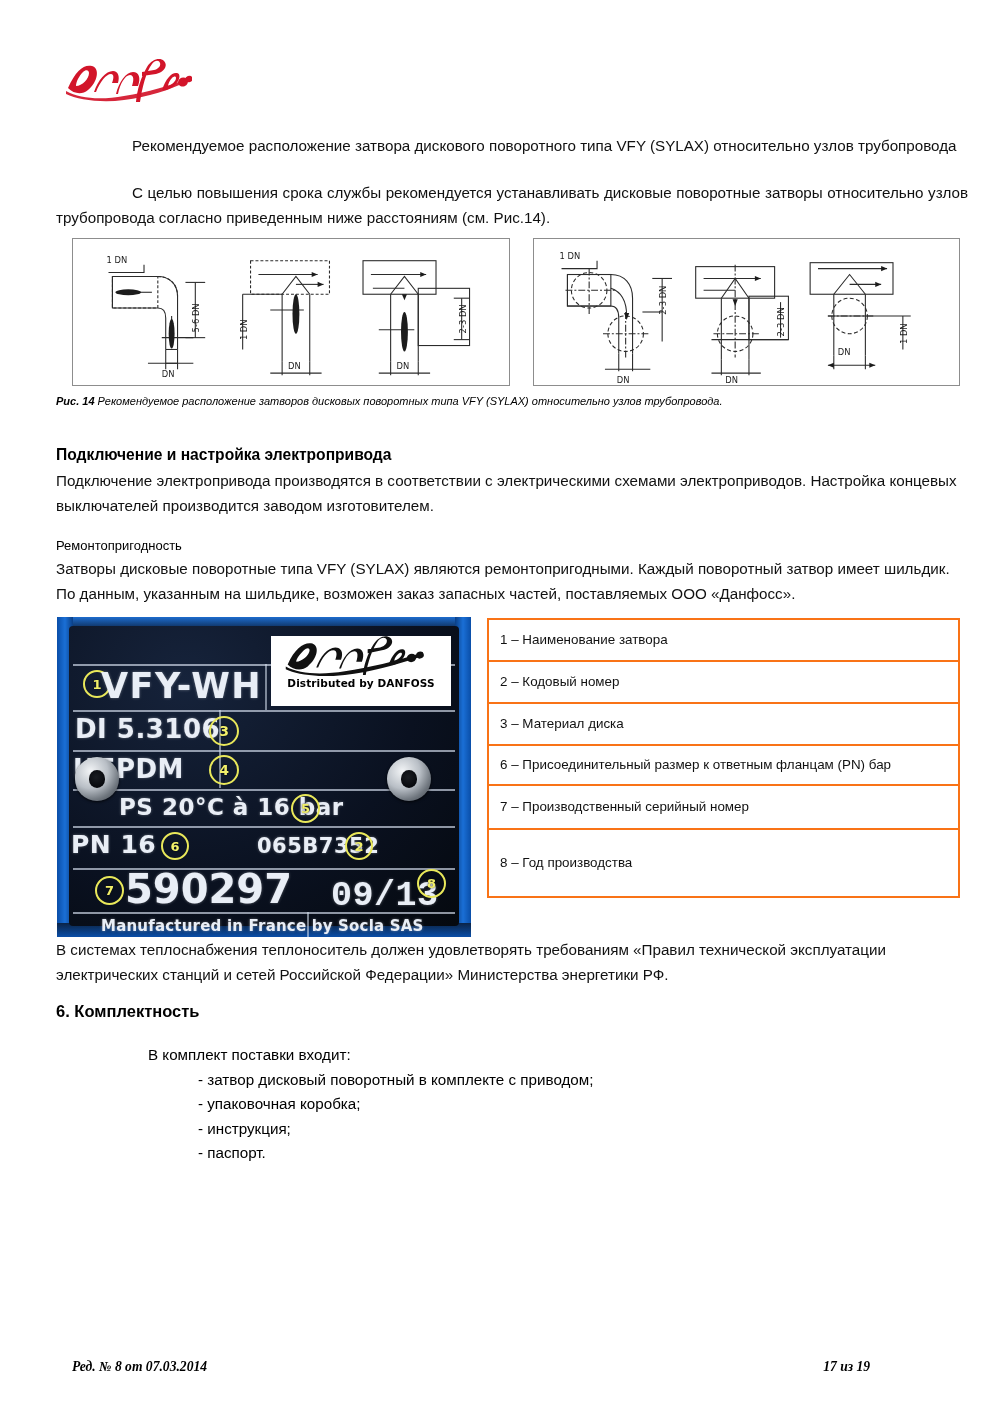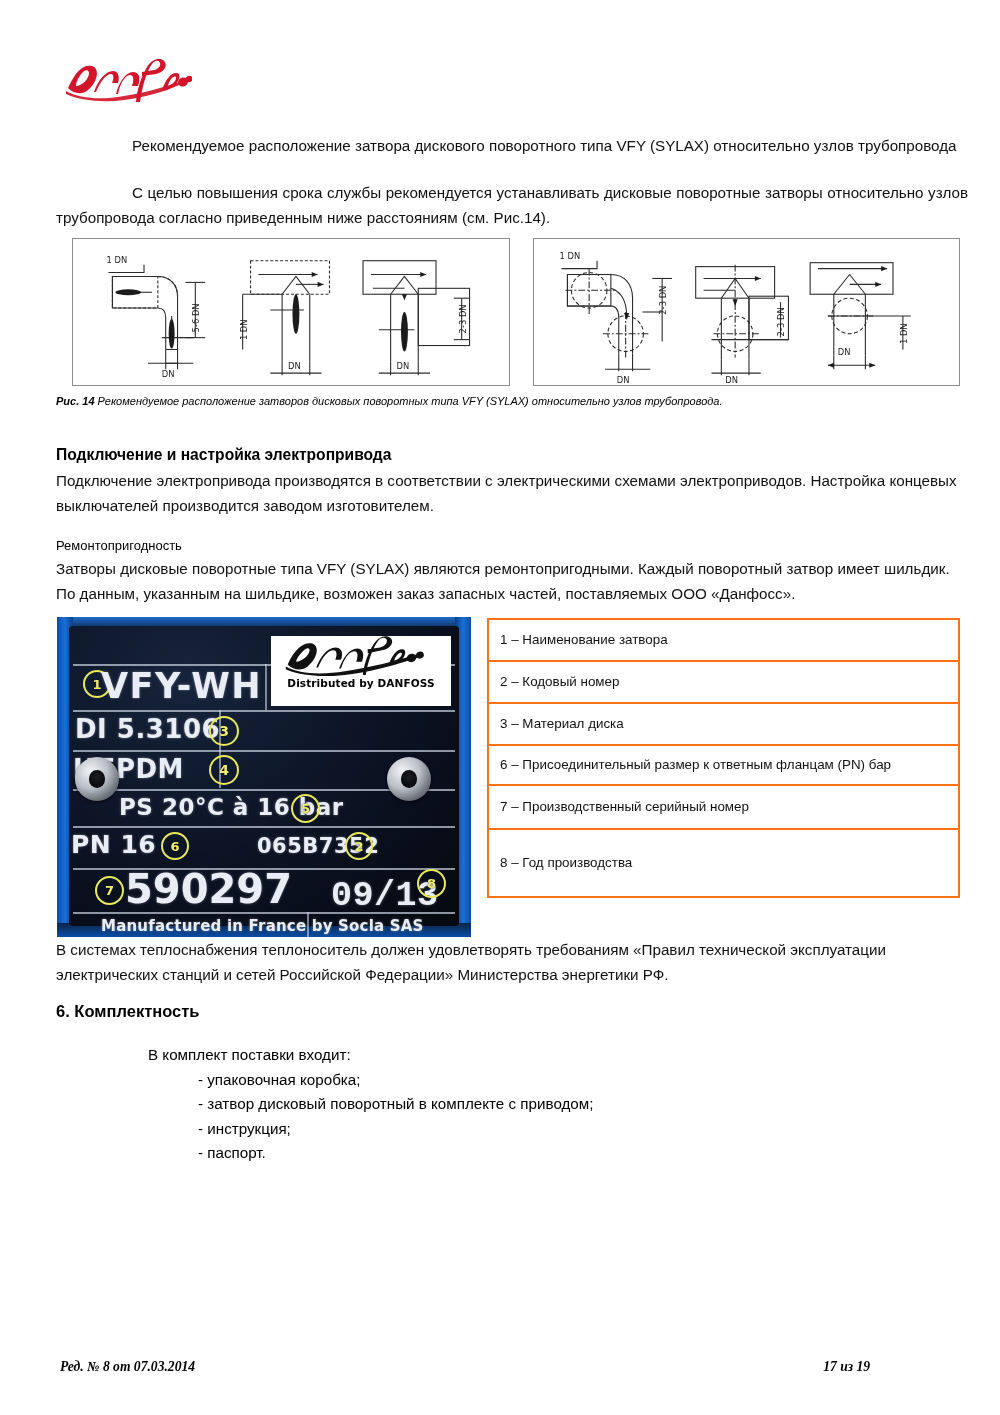--- a/index.html
+++ b/index.html
@@ -225,21 +225,21 @@
   
   .footer-l, .footer-r {
     position: absolute;
     bottom: 40px;
     font-family: "Liberation Serif", serif;
     font-style: italic;
     font-weight: bold;
     font-size: 13.6px;
     color: #000;
   }
-  .footer-l { left: 60px; }
+  .footer-l { left: 72px; }
   .footer-r { right: 130px; }
 </style>
 </head>
 <body>
 
 <div class="page">
 
   <div class="logo">
     <svg viewBox="0 0 130 46" xmlns="http://www.w3.org/2000/svg" aria-label="Danfoss">
       <g fill="#d2152a">
@@ -514,22 +514,22 @@
         </tr>
     </tbody>
   </table>
 
   <div class="para p-after">В системах теплоснабжения теплоноситель должен удовлетворять требованиям «Правил технической эксплуатации электрических станций и сетей Российской Федерации» Министерства энергетики РФ.</div>
 
   <div class="h-bold sec-head-6">6. Комплектность</div>
 
   <div class="kit">
     <div>В комплект поставки входит:</div>
+    <div class="kit-item">- затвор дисковый поворотный в комплекте с приводом;</div>
     <div class="kit-item">- упаковочная коробка;</div>
-    <div class="kit-item">- затвор дисковый поворотный в комплекте с приводом;</div>
     <div class="kit-item">- инструкция;</div>
     <div class="kit-item">- паспорт.</div>
   </div>
 
   <div class="footer-l">Ред. № 8 от 07.03.2014</div>
   <div class="footer-r">17 из 19</div>
 
 </div>
 
 </body></html>

